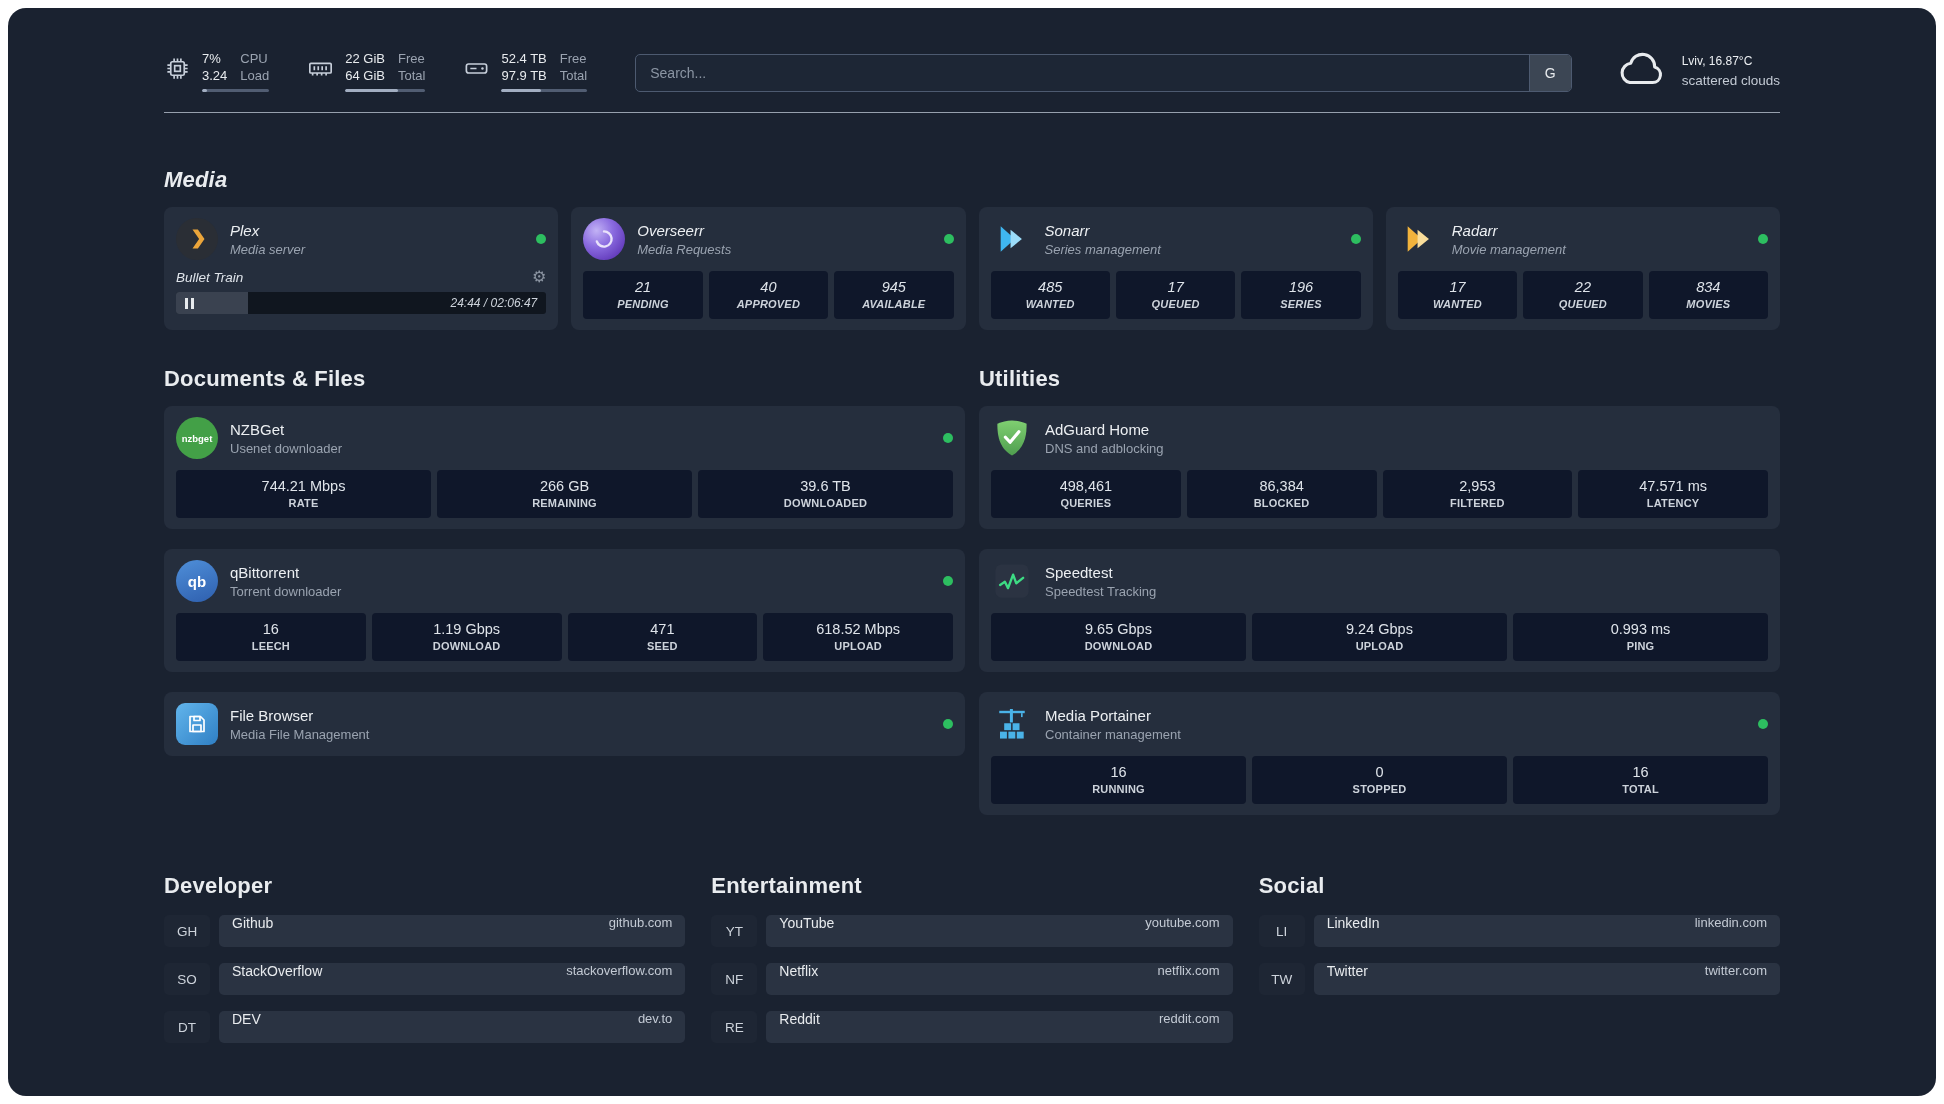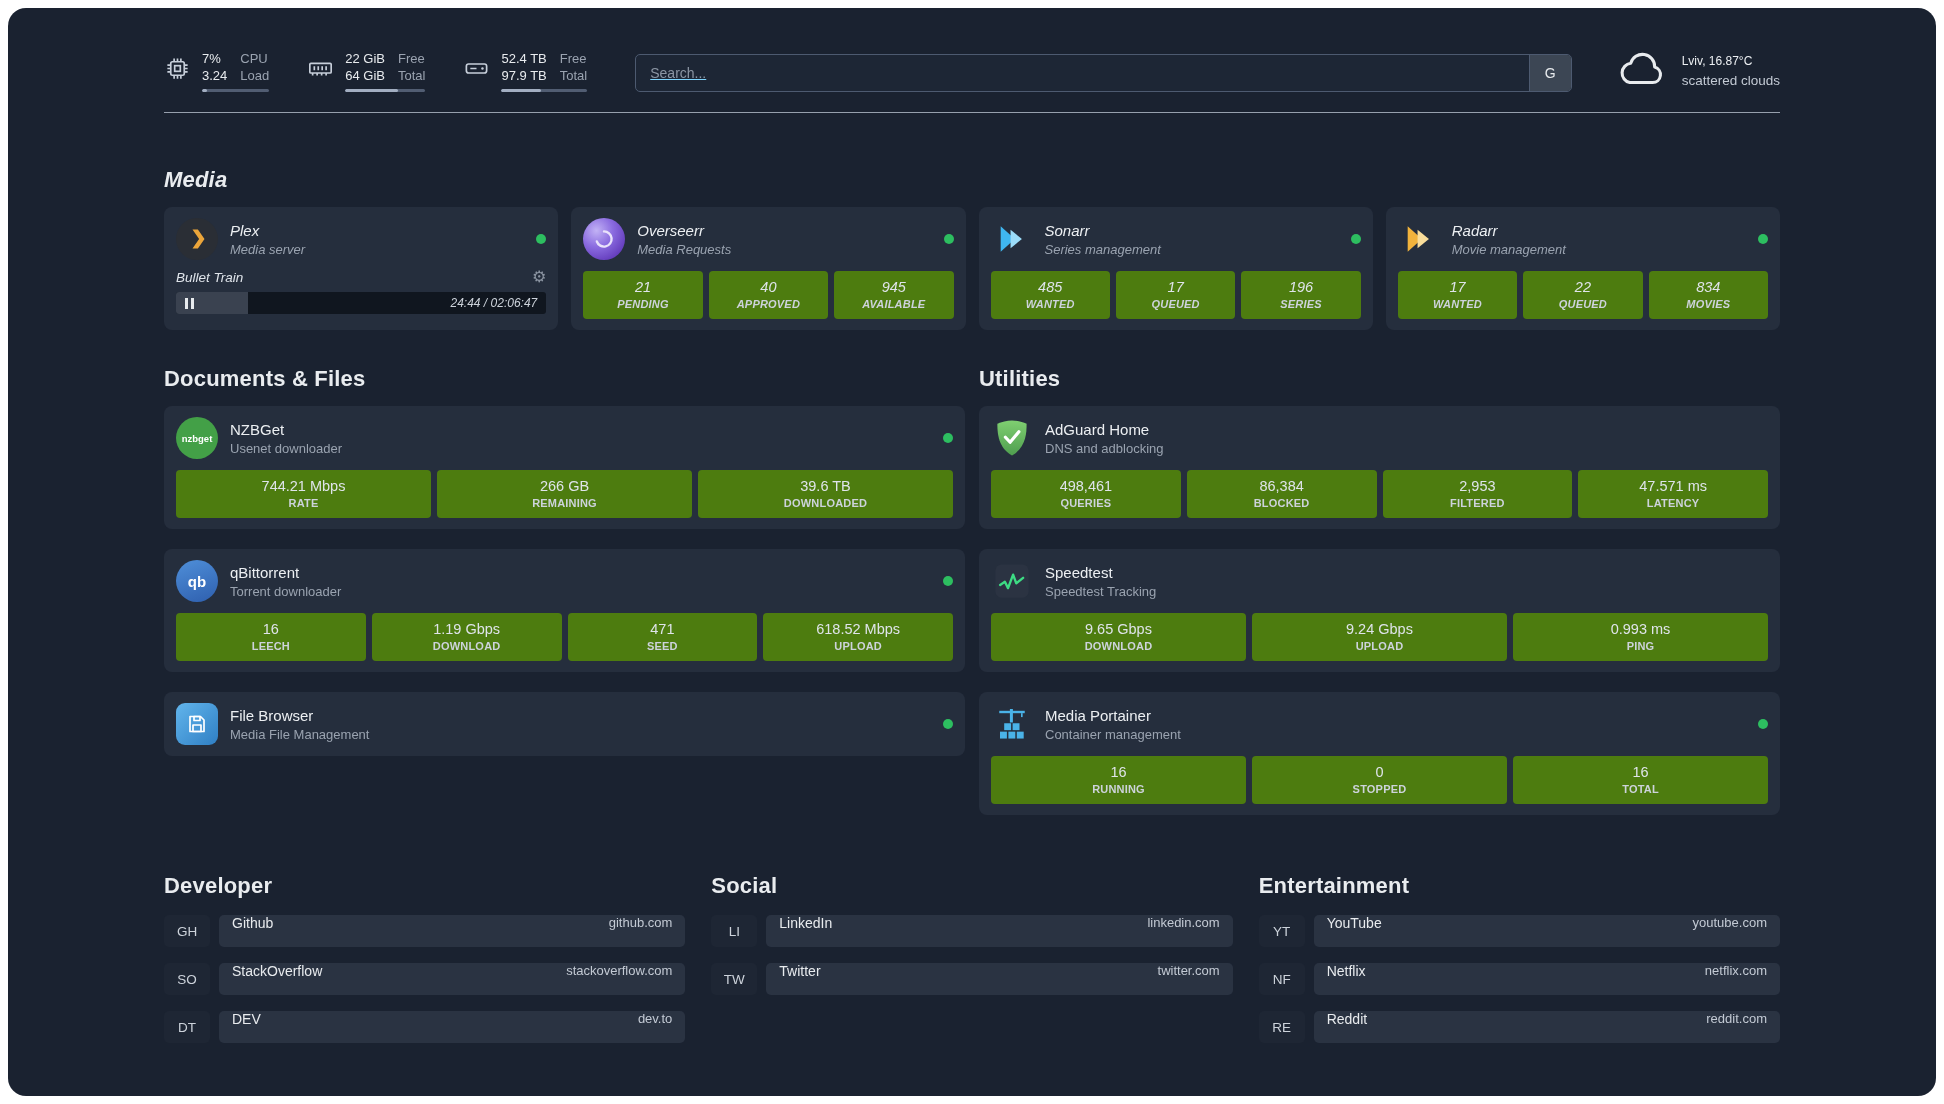--- a/index.html
+++ b/index.html
@@ -32,21 +32,20 @@
 
   .search {
     flex:1; margin:4px 44px 0 48px; display:flex; height:38px;
     border:1px solid #4d5a70; border-radius:5px; background:#1d2635;
     overflow:hidden; align-items:stretch;
   }
   .search input {
     flex:1; background:transparent; border:0; outline:0;
     color:#7dd3fc; padding:0 14px; font-size:14px;
     font-family:"Liberation Sans","DejaVu Sans",sans-serif;
-    text-decoration:underline;
   }
   .search input::placeholder { color:#8b95a3; }
   .search .g-btn {
     width:42px; display:flex; align-items:center; justify-content:center;
     background:#3c4654; color:#e8ebee; font-size:14px;
     border-left:1px solid #4d5a70; cursor:pointer;
   }
 
   .weather { display:flex; align-items:center; gap:14px; margin-top:2px; }
   .weather-icon { width:52px; height:38px; flex:none; }
@@ -66,21 +65,21 @@
     width:42px; height:42px; flex:none; display:flex;
     align-items:center; justify-content:center; position:relative;
   }
   .app-icon svg { width:100%; height:100%; }
   .card-titles { min-width:0; }
   .card-name { font-size:15px; color:#eceff2; font-weight:500; white-space:nowrap; }
   .card-sub { font-size:13px; color:#9aa3b0; margin-top:3px; white-space:nowrap; }
   .dot { width:10px; height:10px; border-radius:50%; background:#2dbe60; margin-left:auto; flex:none; }
 
   .stats { display:flex; gap:6px; margin-top:11px; }
-  .stat { flex:1; background:#4d7c0f; border-radius:4px; text-align:center; padding:8px 4px 9px; }
+  .stat { flex:1; background:#0f172a; border-radius:4px; text-align:center; padding:8px 4px 9px; }
   .stat-value { font-size:14.5px; color:#dfe4ea; }
   .stat-label { font-size:11px; font-weight:700; color:#cdd3db; margin-top:3px; letter-spacing:0.2px; }
 
   
   .player { margin-top:9px; }
   .player-top { display:flex; align-items:center; color:#dfe4ea; font-size:13.5px; }
   .gear { margin-left:auto; color:#8a93a0; font-size:16px; cursor:pointer; line-height:1; }
   .player-bar {
     position:relative; margin-top:7px; height:22px; background:#10161f;
     border-radius:3px; display:flex; align-items:center; overflow:hidden;
@@ -568,61 +567,61 @@
             <span class="bm-abbr">DT</span>
             <span class="bm-main">
               <span class="bm-name">DEV</span>
               <span class="bm-url">dev.to</span>
             </span>
           </div>
         </div>
       </div>
 
       <div class="bm-group">
+        <div class="sec-h">Entertainment</div>
+        <div class="bm-list">
+          <div class="bm-row">
+            <span class="bm-abbr">YT</span>
+            <span class="bm-main">
+              <span class="bm-name">YouTube</span>
+              <span class="bm-url">youtube.com</span>
+            </span>
+          </div>
+          <div class="bm-row">
+            <span class="bm-abbr">NF</span>
+            <span class="bm-main">
+              <span class="bm-name">Netflix</span>
+              <span class="bm-url">netflix.com</span>
+            </span>
+          </div>
+          <div class="bm-row">
+            <span class="bm-abbr">RE</span>
+            <span class="bm-main">
+              <span class="bm-name">Reddit</span>
+              <span class="bm-url">reddit.com</span>
+            </span>
+          </div>
+        </div>
+      </div>
+
+      <div class="bm-group">
         <div class="sec-h">Social</div>
         <div class="bm-list">
           <div class="bm-row">
             <span class="bm-abbr">LI</span>
             <span class="bm-main">
               <span class="bm-name">LinkedIn</span>
               <span class="bm-url">linkedin.com</span>
             </span>
           </div>
           <div class="bm-row">
             <span class="bm-abbr">TW</span>
             <span class="bm-main">
               <span class="bm-name">Twitter</span>
               <span class="bm-url">twitter.com</span>
-            </span>
-          </div>
-        </div>
-      </div>
-
-      <div class="bm-group">
-        <div class="sec-h">Entertainment</div>
-        <div class="bm-list">
-          <div class="bm-row">
-            <span class="bm-abbr">YT</span>
-            <span class="bm-main">
-              <span class="bm-name">YouTube</span>
-              <span class="bm-url">youtube.com</span>
-            </span>
-          </div>
-          <div class="bm-row">
-            <span class="bm-abbr">NF</span>
-            <span class="bm-main">
-              <span class="bm-name">Netflix</span>
-              <span class="bm-url">netflix.com</span>
-            </span>
-          </div>
-          <div class="bm-row">
-            <span class="bm-abbr">RE</span>
-            <span class="bm-main">
-              <span class="bm-name">Reddit</span>
-              <span class="bm-url">reddit.com</span>
             </span>
           </div>
         </div>
       </div>
 
     </div>
   </div>
 </div>
 
 </body></html>

